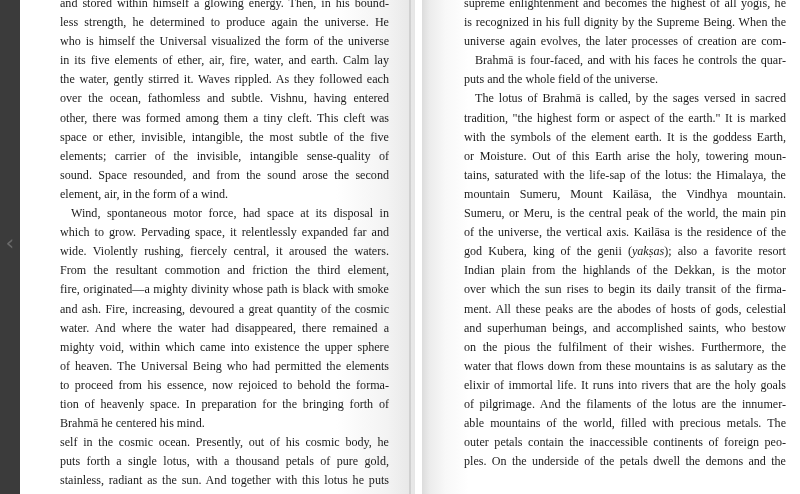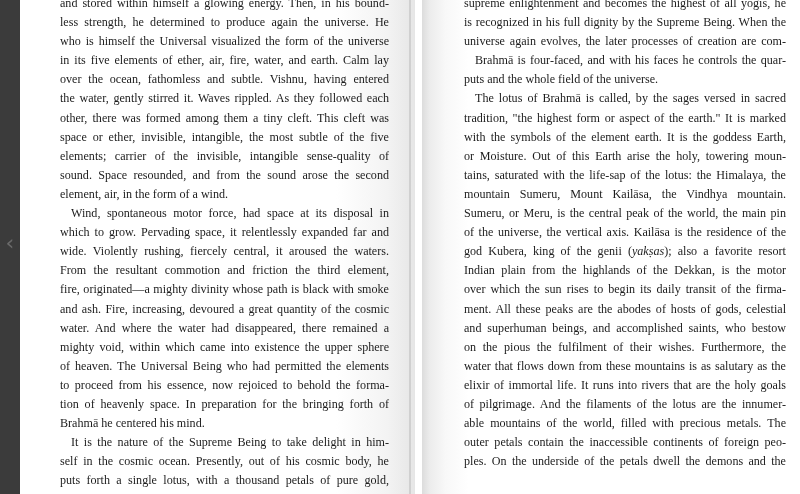--- a/index.html
+++ b/index.html
@@ -54,40 +54,39 @@
     <span>‹</span>
   </div>
 </div>
 
 <div class="page page-left">
   <div class="text" id="left-text">
       <span class="line">and stored within himself a glowing energy. Then, in his bound-</span>
       <span class="line">less strength, he determined to produce again the universe. He</span>
       <span class="line">who is himself the Universal visualized the form of the universe</span>
       <span class="line">in its five elements of ether, air, fire, water, and earth. Calm lay</span>
+      <span class="line">the water, gently stirred it. Waves rippled. As they followed each</span>
       <span class="line">over the ocean, fathomless and subtle. Vishnu, having entered</span>
-      <span class="line">the water, gently stirred it. Waves rippled. As they followed each</span>
       <span class="line">other, there was formed among them a tiny cleft. This cleft was</span>
       <span class="line">space or ether, invisible, intangible, the most subtle of the five</span>
       <span class="line">elements; carrier of the invisible, intangible sense-quality of</span>
       <span class="line">sound. Space resounded, and from the sound arose the second</span>
       <span class="line last">element, air, in the form of a wind.</span>
       <span class="line indent">Wind, spontaneous motor force, had space at its disposal in</span>
       <span class="line">which to grow. Pervading space, it relentlessly expanded far and</span>
       <span class="line">wide. Violently rushing, fiercely central, it aroused the waters.</span>
       <span class="line">From the resultant commotion and friction the third element,</span>
       <span class="line">fire, originated—a mighty divinity whose path is black with smoke</span>
       <span class="line">and ash. Fire, increasing, devoured a great quantity of the cosmic</span>
       <span class="line">water. And where the water had disappeared, there remained a</span>
       <span class="line">mighty void, within which came into existence the upper sphere</span>
       <span class="line">of heaven. The Universal Being who had permitted the elements</span>
       <span class="line">to proceed from his essence, now rejoiced to behold the forma-</span>
       <span class="line">tion of heavenly space. In preparation for the bringing forth of</span>
       <span class="line last">Brahmā he centered his mind.</span>
-      <span class="line indent">It is the nature of the Supreme Being to take delight in him-</span>
       <span class="line">self in the cosmic ocean. Presently, out of his cosmic body, he</span>
       <span class="line">puts forth a single lotus, with a thousand petals of pure gold,</span>
       <span class="line">stainless, radiant as the sun. And together with this lotus he puts</span>
     </div>
 </div>
 
 <div class="gutter"></div>
 
 <div class="page page-right">
   <div class="text" id="right-text">

